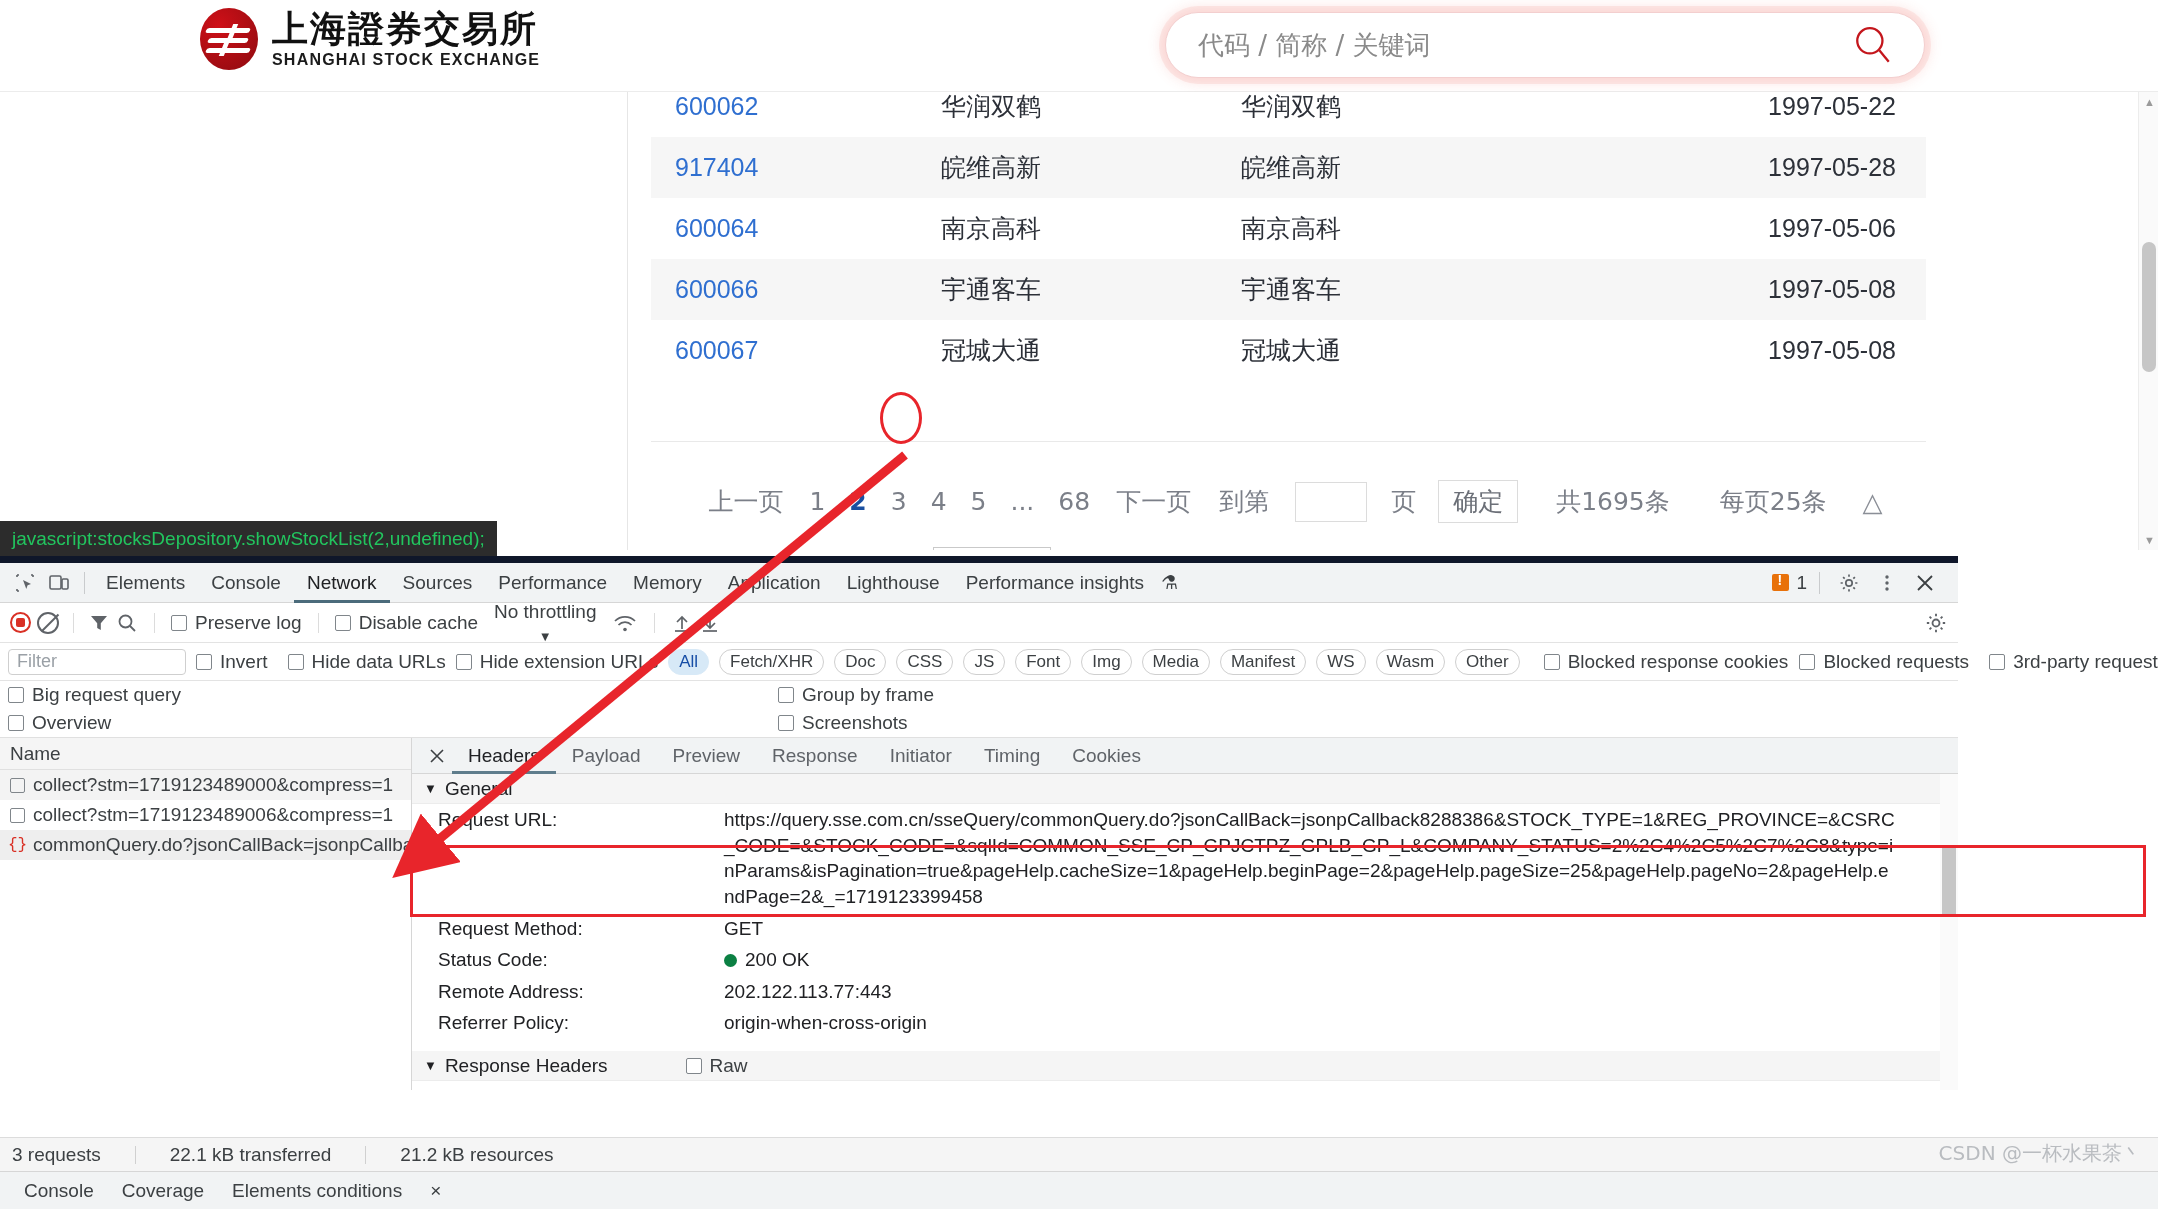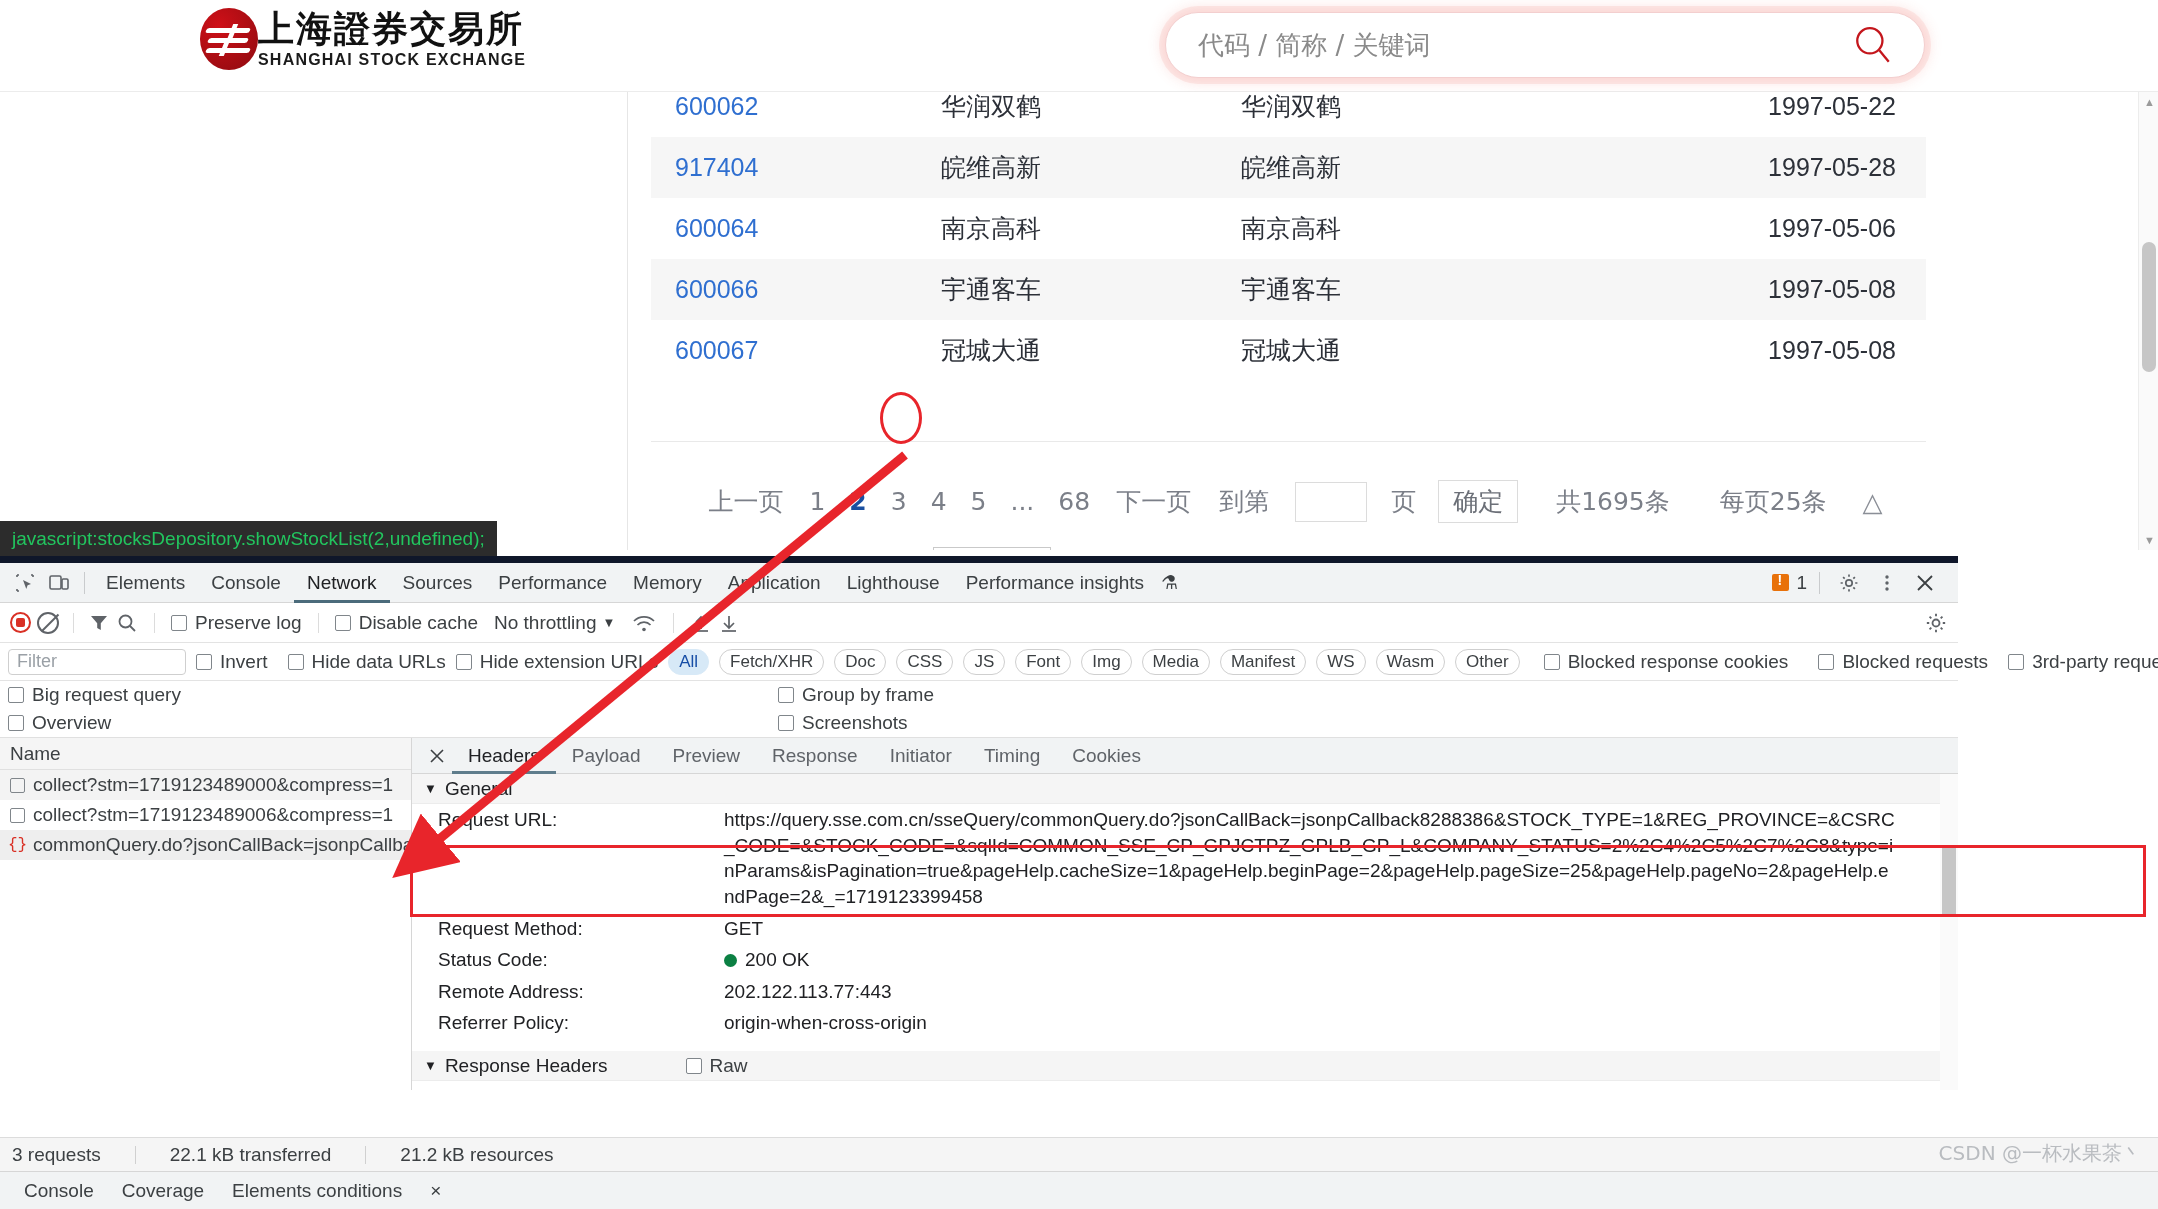--- a/index.html
+++ b/index.html
@@ -15,21 +15,21 @@
   }
 
   
   #page-viewport { position:absolute; left:0; top:0; width:2158px; height:550px; background:#fff; overflow:hidden; }
 
   .site-header {
     position:absolute; left:0; top:0; width:2158px; height:92px;
     background:#fff; border-bottom:1px solid #ececec;
     display:flex; align-items:center;
   }
-  .logo-wrap { position:absolute; left:200px; top:8px; display:flex; align-items:center; }
+  .logo-wrap { position:absolute; left:200px; top:8px; display:flex; align-items:center; gap:14px; }
   .logo-mark { width:58px; height:62px; position:relative; }
   .logo-mark .ell {
     position:absolute; left:0; top:0; width:58px; height:62px; border-radius:50%;
     background:radial-gradient(circle at 32% 28%, #cf1018 0%, #b10e14 45%, #8e0a10 100%);
   }
   .logo-mark .s1,.logo-mark .s2,.logo-mark .s3 {
     position:absolute; background:#fff; height:5px; border-radius:3px;
   }
   .logo-mark .s1 { left:6px; top:20px; width:44px; transform:skewX(-22deg); }
   .logo-mark .s2 { left:8px; top:30px; width:40px; transform:skewX(-22deg); }
@@ -126,21 +126,21 @@
   .dt-toolbar {
     height:40px; background:#fff; border-bottom:1px solid #e3e3e3;
     display:flex; align-items:center; padding:0 10px; gap:6px; font-size:19px; color:#3c4043;
   }
   .rec-dot { width:21px; height:21px; border-radius:50%; border:2px solid #d93025; display:flex; align-items:center; justify-content:center; }
   .rec-dot i { width:9px; height:9px; background:#d93025; border-radius:2px; display:block; }
   .clear-ic { width:22px; height:22px; border:2px solid #5f6368; border-radius:50%; position:relative; }
   .clear-ic::after { content:""; position:absolute; left:-1px; top:8px; width:24px; height:2px; background:#5f6368; transform:rotate(-45deg); }
   .cb { width:16px; height:16px; border:1.5px solid #80868b; border-radius:2px; display:inline-block; flex:0 0 auto; background:#fff; }
   .cbl { display:flex; align-items:center; gap:8px; font-size:19px; color:#3c4043; white-space:nowrap; }
-  .sel-throttle { display:flex; align-items:center; gap:6px; font-size:19px; color:#3c4043; }
+  .sel-throttle { display:flex; align-items:center; gap:6px; font-size:19px; color:#3c4043;flex-direction:column; }
 
   .dt-filterbar {
     height:38px; background:#fff; border-bottom:1px solid #e3e3e3;
     display:flex; align-items:center; padding:0 8px; gap:10px;
   }
   .filter-input {
     width:178px; height:26px; border:1px solid #cfcfcf; border-radius:4px; padding:0 8px;
     font-size:18px; color:#5f6368; outline:none; font-family:"Liberation Sans", sans-serif;
   }
   .filter-input::placeholder { color:#9aa0a6; }
@@ -431,21 +431,21 @@
     <span class="fchip">Img</span>
     <span class="fchip">Media</span>
     <span class="fchip">Manifest</span>
     <span class="fchip">WS</span>
     <span class="fchip">Wasm</span>
     <span class="fchip">Other</span>
     <label class="cbl" style="margin-left:14px;">
         <span class="cb"></span>
         <span>Blocked response cookies</span>
       </label>
-    <label class="cbl" style="margin-left:20px;">
+    <label class="cbl" style="margin-left:1px;">
         <span class="cb"></span>
         <span>Blocked requests</span>
       </label>
     <label class="cbl" style="margin-left:10px;">
         <span class="cb"></span>
         <span>3rd-party requests</span>
       </label>
   </div>
 
   <div class="dt-optrow">

